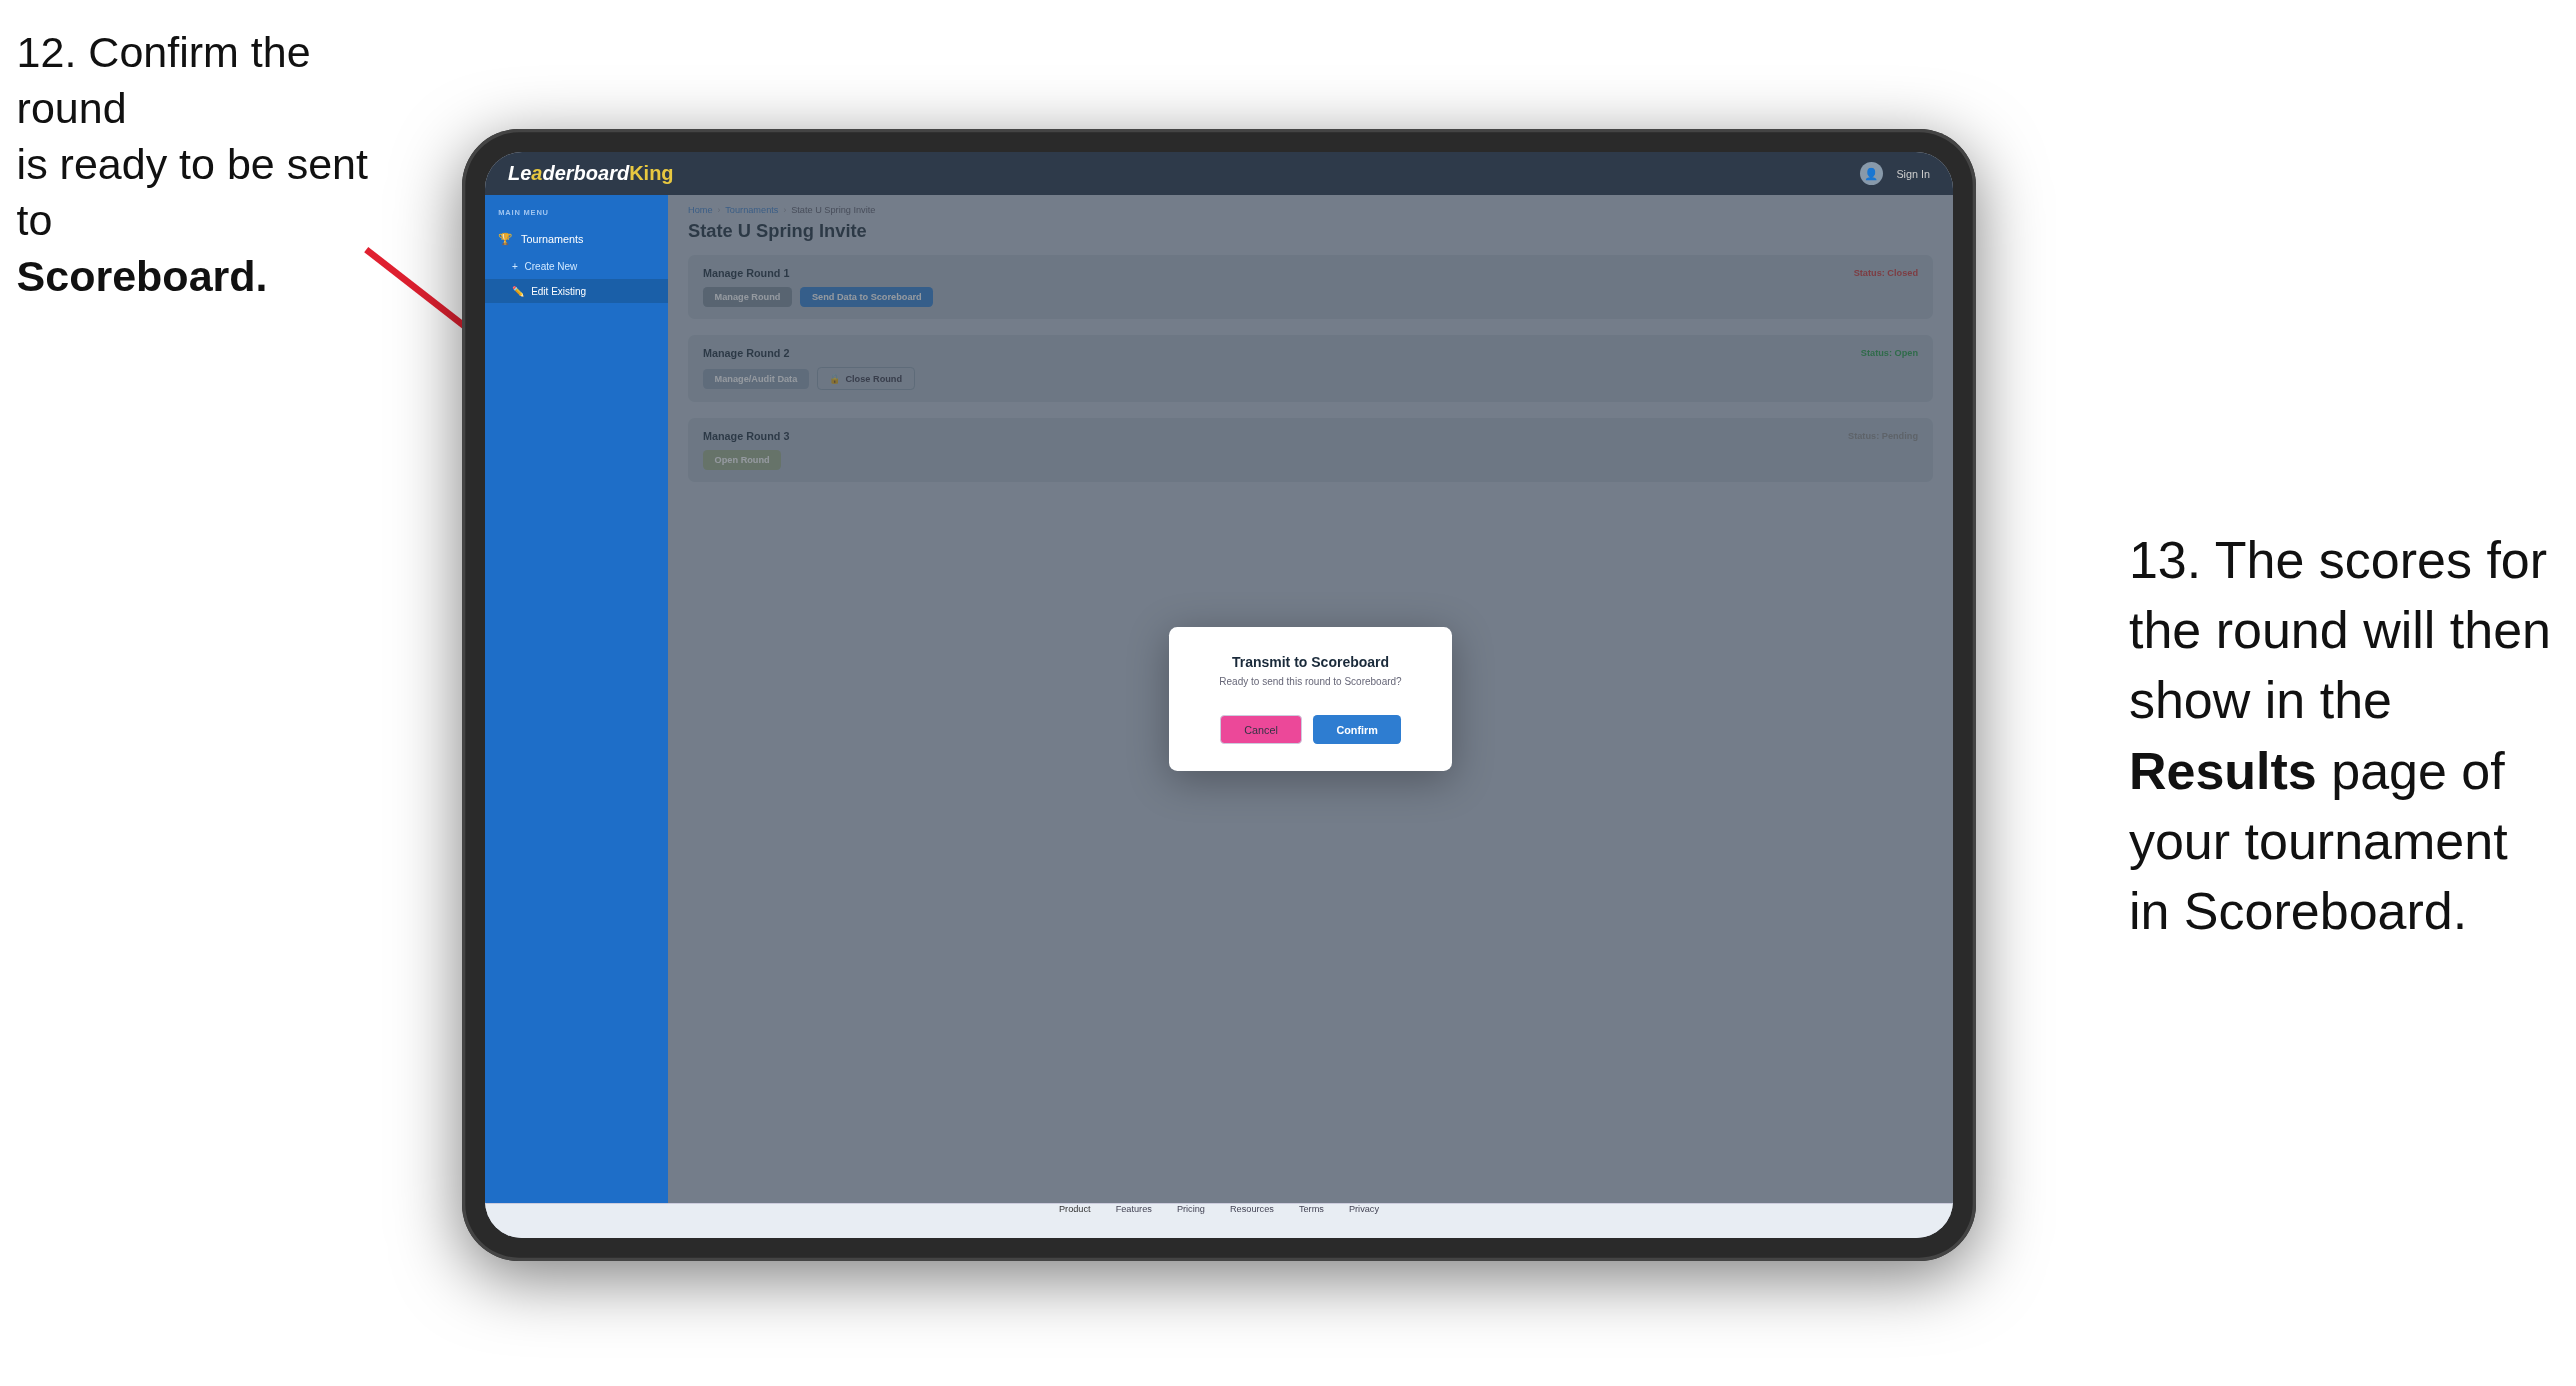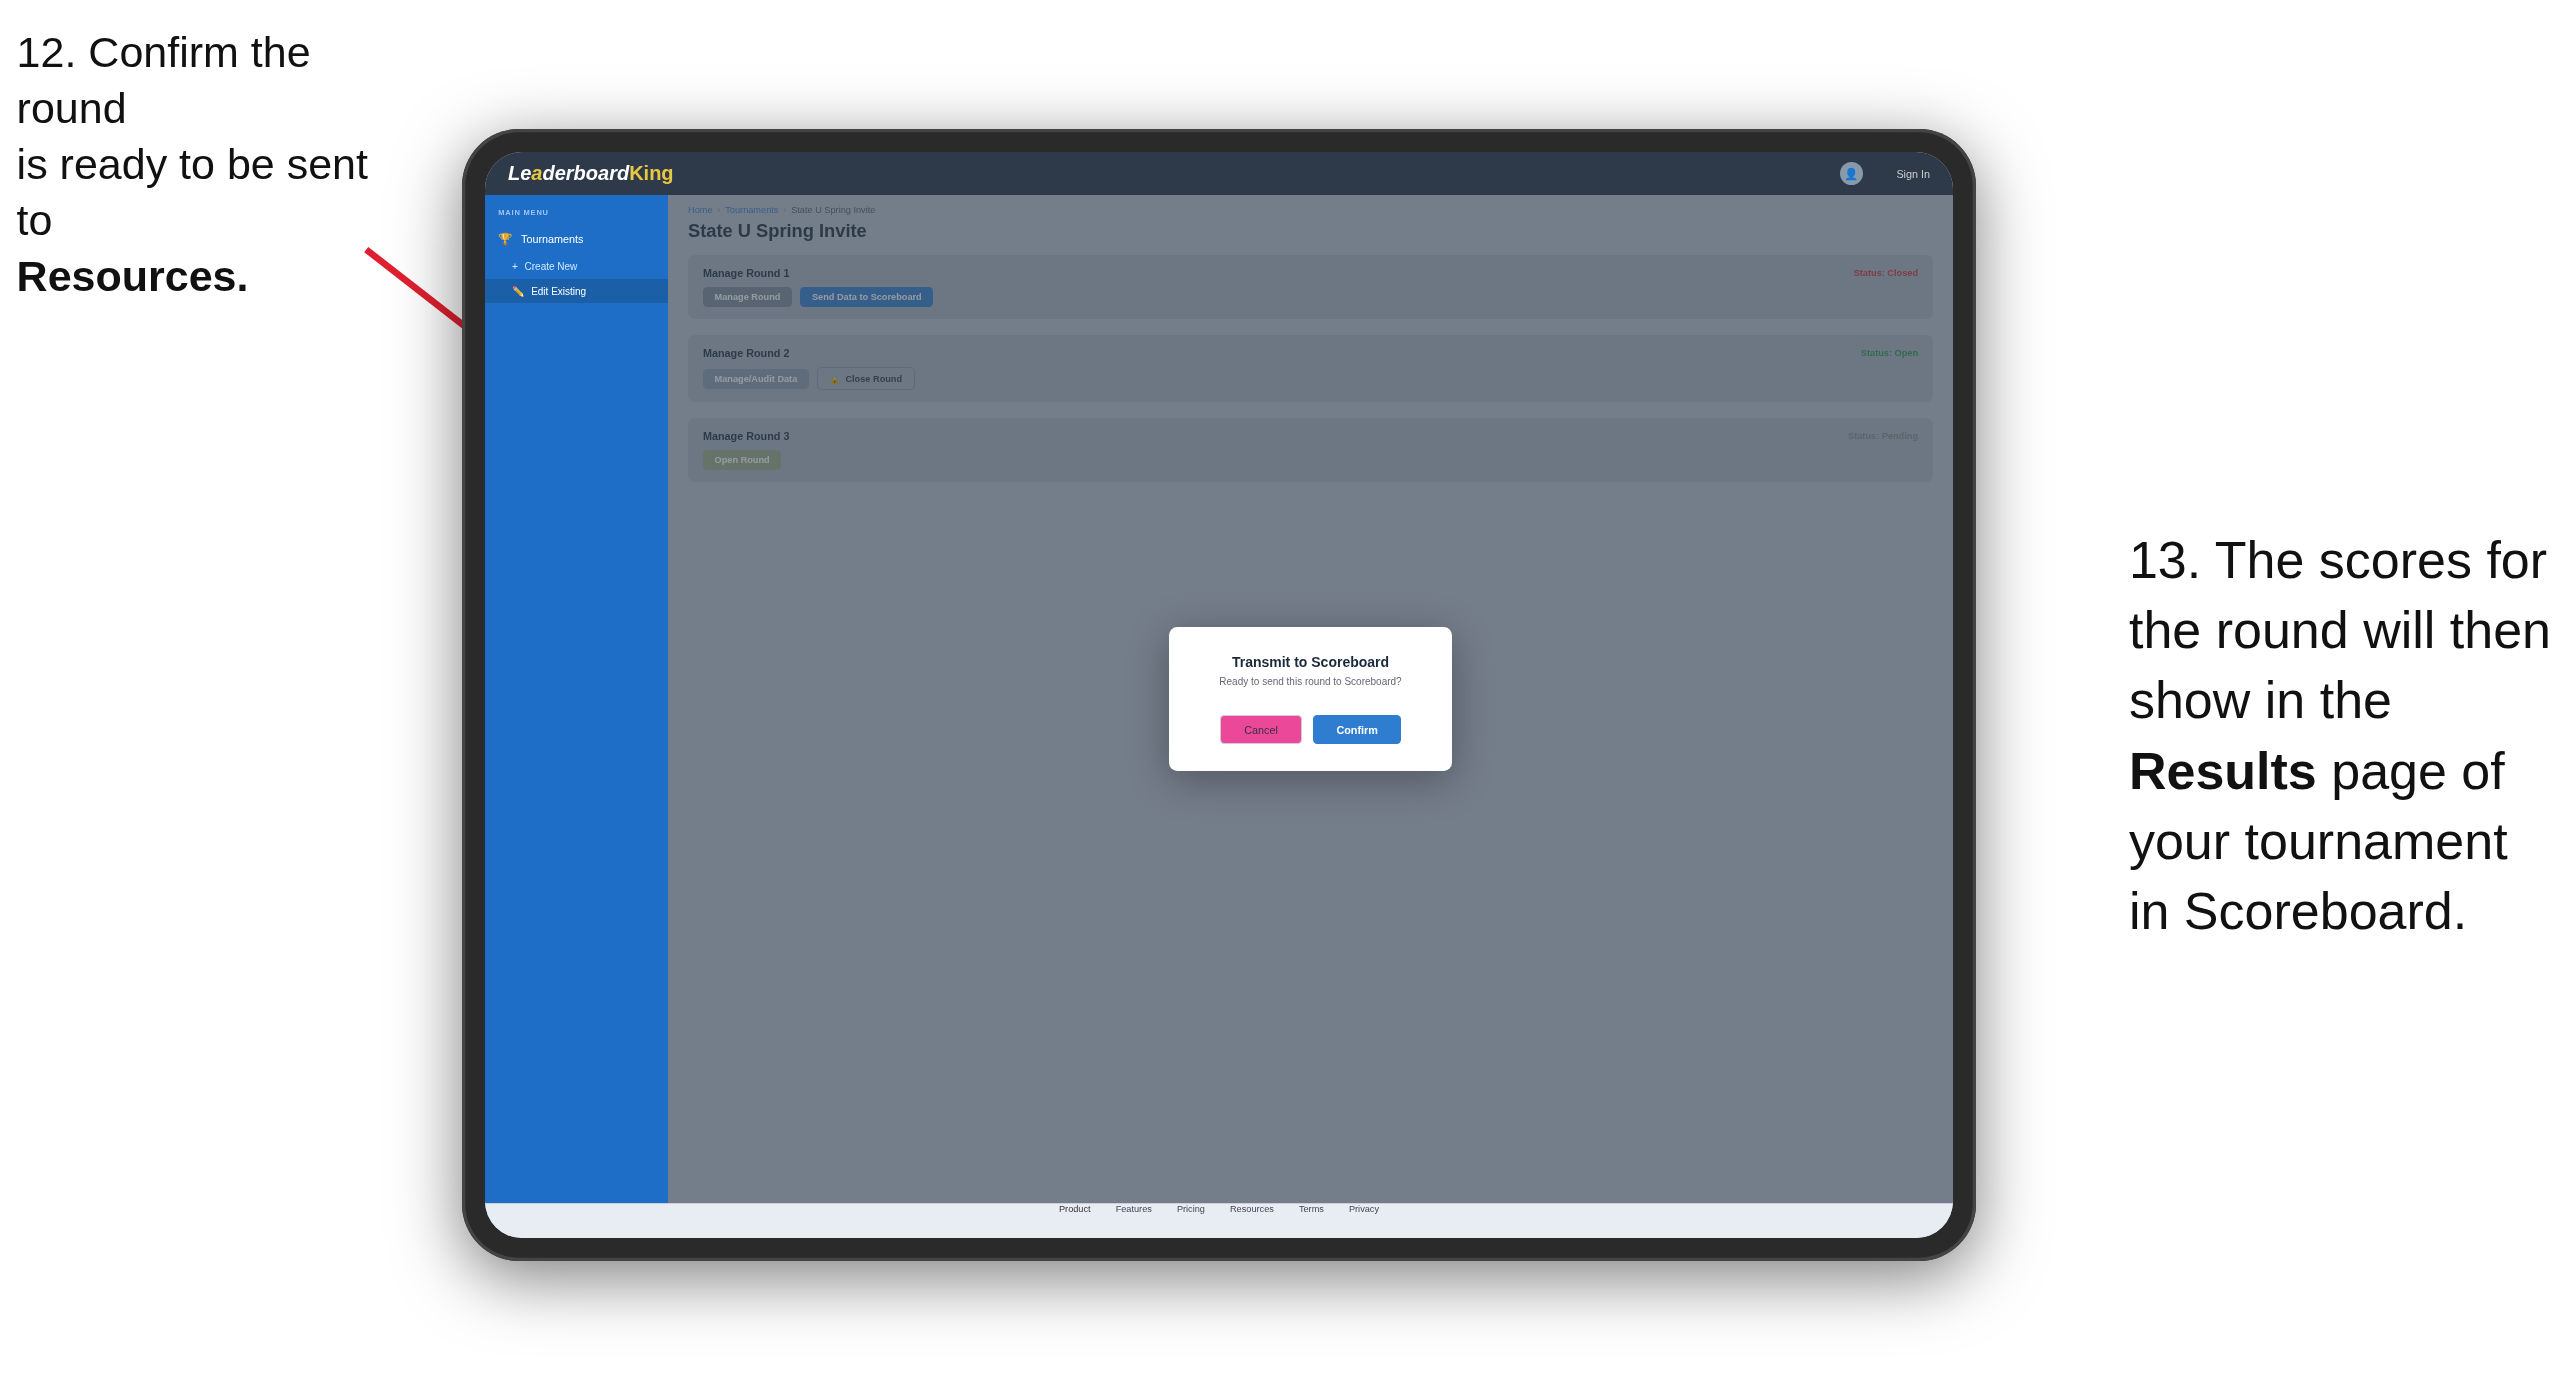--- a/index.html
+++ b/index.html
@@ -125,21 +125,20 @@
     }
     .signin-btn {
       color: #ccc;
       font-size: 10.8px;
       background: none;
       border: none;
       cursor: pointer;
       display: flex;
       align-items: center;
       gap: 3.3px;
-      margin-left: 20px;
     }
 
     
     .main-body {
       display: flex;
       flex: 1;
       overflow: hidden;
     }
 
     
@@ -366,21 +365,21 @@
       font-weight: 600;
     }
   </style>
 </head>
 <body>
 
 <div class="instruction-top">
   <span>12.</span>
   <span>Confirm the round</span><br>
   <span>is ready to be sent to</span><br>
-  <strong>Resources.</strong>
+  <strong>Scoreboard.</strong>
 </div>
 
 <svg class="arrow-svg" viewBox="0 0 3096 1666">
   <defs>
     <marker id="arrowhead" markerWidth="10" markerHeight="7" refX="10" refY="3.5" orient="auto">
       <polygon points="0 0, 10 3.5, 0 7" fill="#e02030"></polygon>
     </marker>
   </defs>
   <line x1="440" y1="300" x2="1005" y2="740" stroke="#e02030" stroke-width="8" marker-end="url(#arrowhead)"></line>
 </svg>

